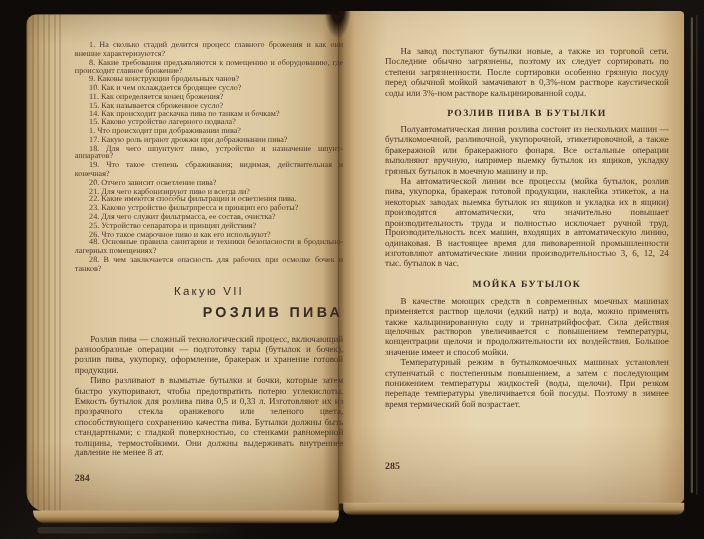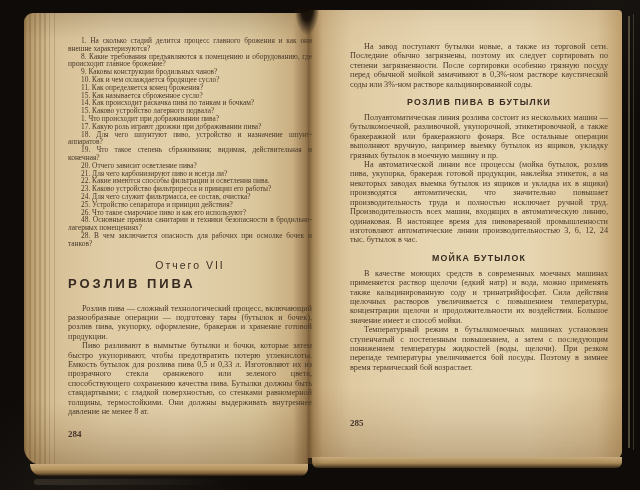--- a/index.html
+++ b/index.html
@@ -67,27 +67,27 @@
   }
   .body-p{
     font-size:8.2px;line-height:9.4px;text-align:justify;text-indent:14px;margin:0;
   }
   .chapter-label{
     margin-top:11px;text-align:center;
     font-family:"Liberation Sans",sans-serif;font-size:10.5px;font-weight:400;
     letter-spacing:2px;color:#3e3024;
   }
   .chapter-title{
-    margin:5px 0 13px 0;text-align:left;
+    margin:5px 0 13px 0;text-align:right;
     font-family:"Liberation Sans",sans-serif;font-size:13px;font-weight:700;
     letter-spacing:3px;color:#372b21;
   }
   .section-title{
     margin:8px 0 6px 0;text-align:center;
-    font-family:Liberation Sans, sans-serif;font-size:8.8px;font-weight:700;
+    font-family:Liberation Serif, serif;font-size:8.8px;font-weight:700;
     letter-spacing:1.2px;color:#372b21;
   }
   .pn-left{position:absolute;left:68px;top:429px;font-weight:700;font-size:9px;color:#44342a;}
   .pn-right{position:absolute;left:350px;top:418px;width:258px;font-weight:700;font-size:9px;color:#44342a;}
 </style>
 </head>
 <body>
 
 <div class="screen">
 
@@ -121,21 +121,21 @@
         <p class="q">20. Отчего зависит осветление пива?</p>
         <p class="q">21. Для чего карбонизируют пиво и всегда ли?</p>
         <p class="q">22. Какие имеются способы фильтрации и осветления пива.</p>
         <p class="q">23. Каково устройство фильтрпресса и принцип его работы?</p>
         <p class="q">24. Для чего служит фильтрмасса, ее состав, очистка?</p>
         <p class="q">25. Устройство сепаратора и принцип действия?</p>
         <p class="q">26. Что такое смарочное пиво и как его используют?</p>
         <p class="q">48. Основные правила санитарии и техники безопасности в бродильно-лагерных помещениях?</p>
         <p class="q">28. В чем заключается опасность для рабочих при осмолке бочек и танков?</p>
       </div>
-    <div class="chapter-label">Отчего VII</div>
+    <div class="chapter-label">Какую VII</div>
     <div class="chapter-title">РОЗЛИВ ПИВА</div>
     <p class="body-p">Розлив пива — сложный технологический процесс, включающий разнообразные операции — подготовку тары (бутылок и бочек), розлив пива, укупорку, оформление, бракераж и хранение готовой продукции.</p>
     <p class="body-p">Пиво разливают в вымытые бутылки и бочки, которые затем быстро укупоривают, чтобы предотвратить потерю углекислоты. Емкость бутылок для розлива пива 0,5 и 0,33 л. Изготовляют их из прозрачного стекла оранжевого или зеленого цвета, способствующего сохранению качества пива. Бутылки должны быть стандартными; с гладкой поверхностью, со стенками равномерной толщины, термостойкими. Они должны выдерживать внутреннее давление не менее 8 ат.</p>
   </div>
   <div class="pn-left">284</div>
 
   <div class="col-right">
     <p class="body-p">На завод поступают бутылки новые, а также из торговой сети. Последние обычно загрязнены, поэтому их следует сортировать по степени загрязненности. После сортировки особенно грязную посуду перед обычной мойкой замачивают в 0,3%-ном растворе каустической соды или 3%-ном растворе кальцинированной соды.</p>
     <div class="section-title">РОЗЛИВ ПИВА В БУТЫЛКИ</div>
     <p class="body-p">Полуавтоматическая линия розлива состоит из нескольких машин — бутылкомоечной, разливочной, укупорочной, этикетировочной, а также бракеражной или бракеражного фонаря. Все остальные операции выполняют вручную, например выемку бутылок из ящиков, укладку грязных бутылок в моечную машину и пр.</p>

